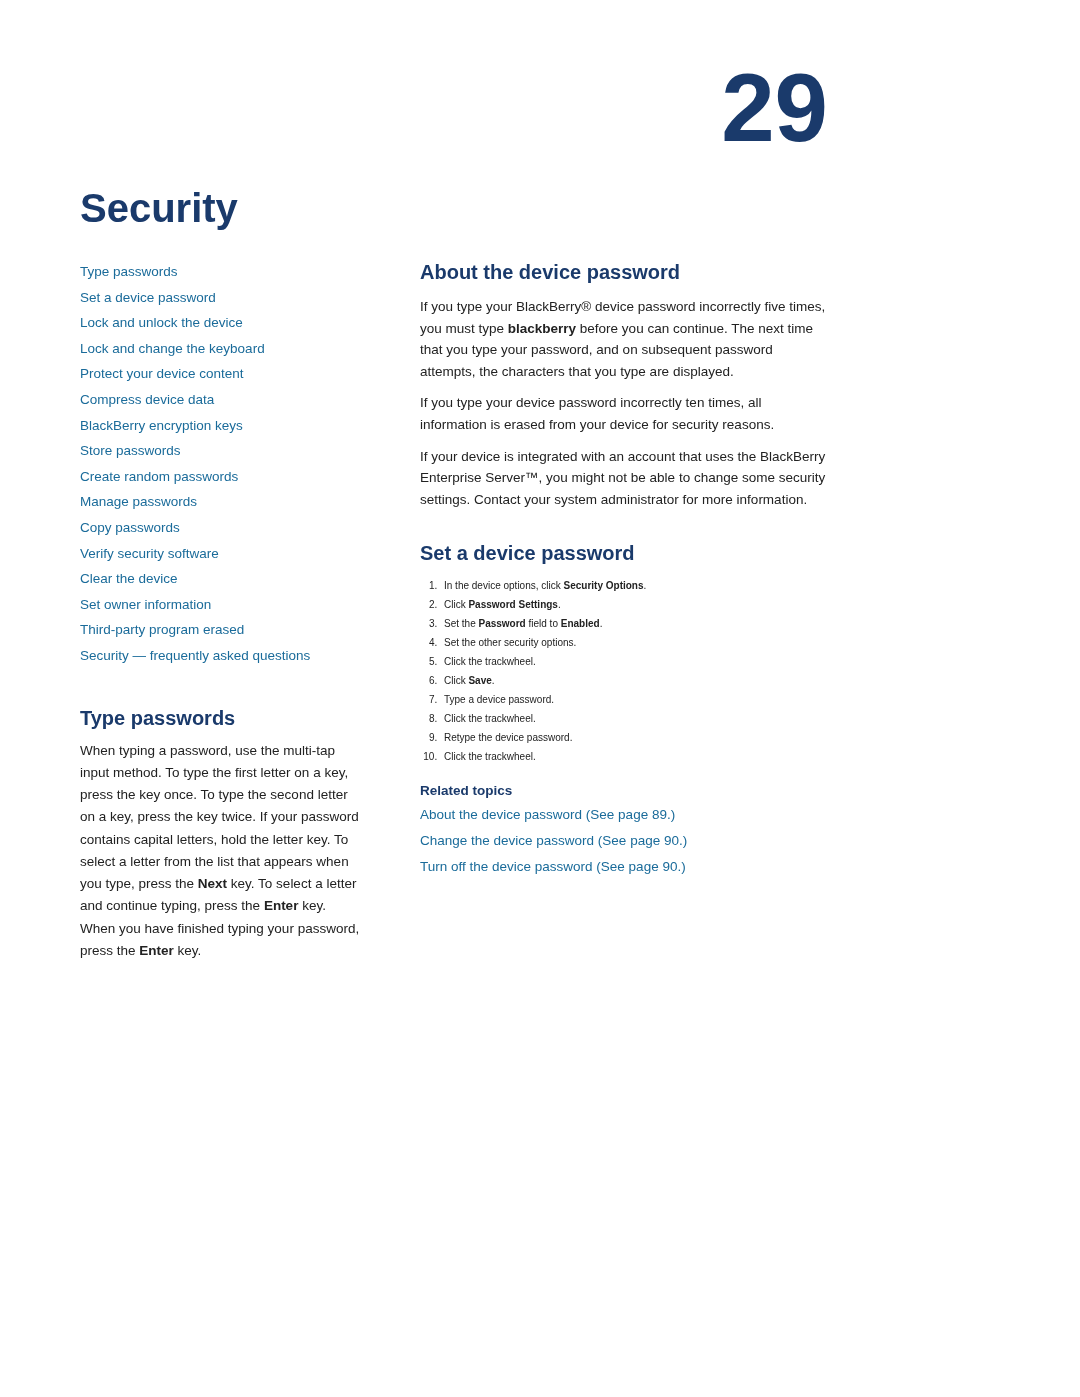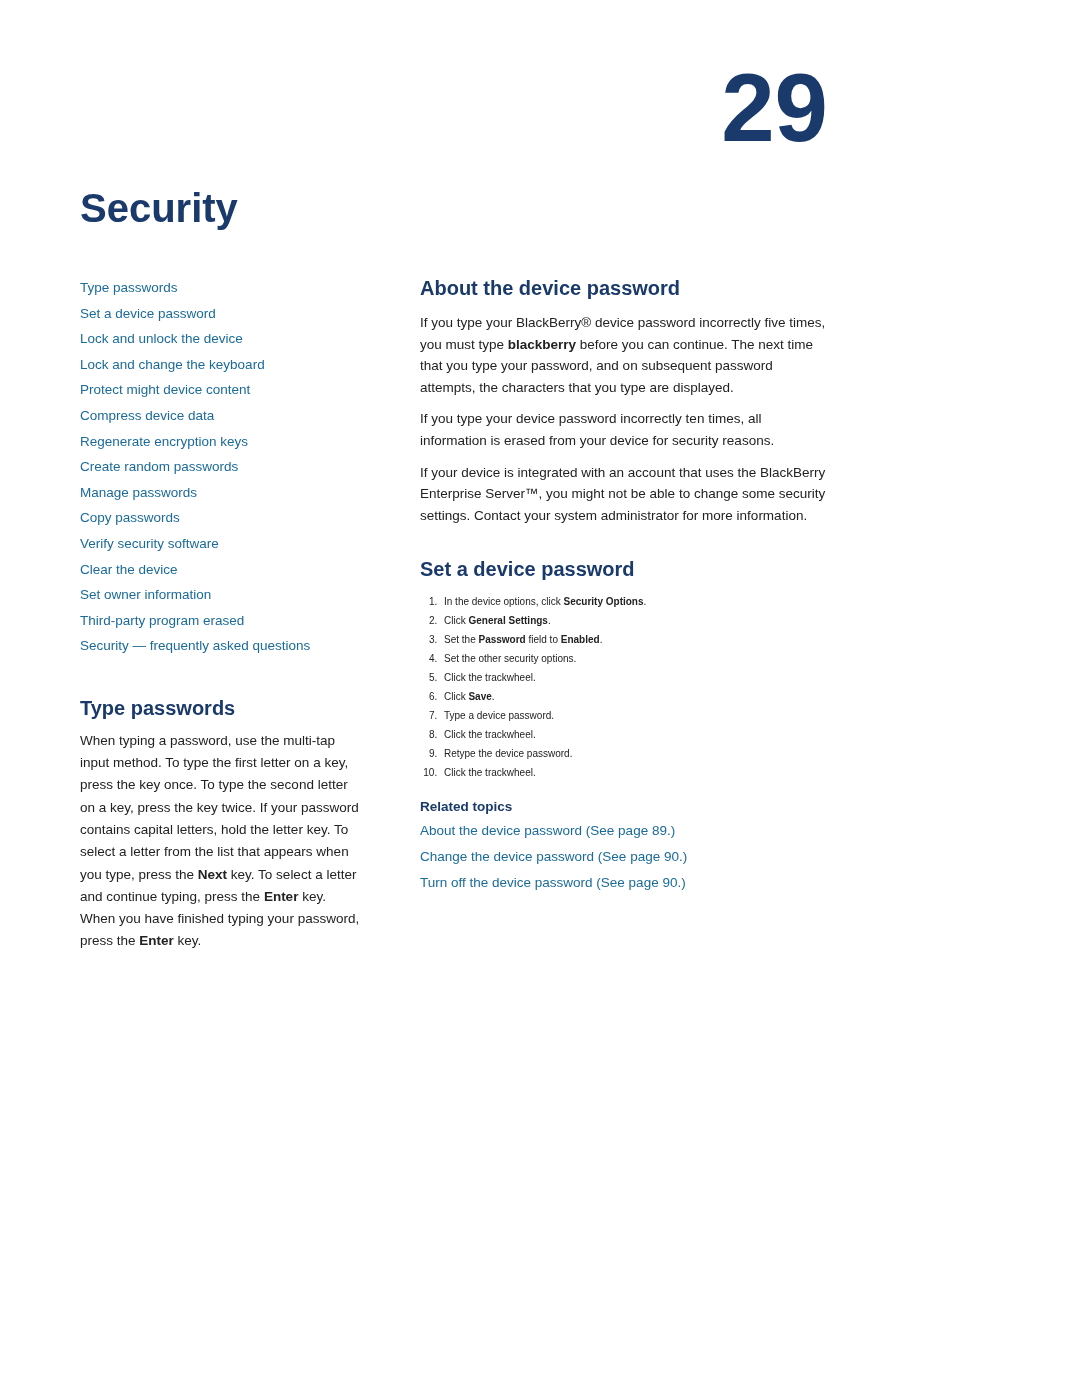--- a/index.html
+++ b/index.html
@@ -32,21 +32,21 @@
       text-align: right;
       line-height: 1;
       margin-bottom: 30px;
       margin-right: 0;
     }
 
     .page-title {
       font-size: 40px;
       font-weight: bold;
       color: #1a3a6b;
-      margin-bottom: 46px;
+      margin-bottom: 30px;
       border-bottom: none;
     }
 
     .content-area {
       display: flex;
       gap: 60px;
       margin-top: 10px;
     }
 
     .left-column {
@@ -164,23 +164,24 @@
 
   <div class="content-area">
 
     <div class="left-column">
 
       <ul class="toc-list">
         <li><a class="toc-link" href="#type-passwords">Type passwords</a></li>
         <li><a class="toc-link" href="#set-device-password">Set a device password</a></li>
         <li><a class="toc-link" href="#lock-unlock-device">Lock and unlock the device</a></li>
         <li><a class="toc-link" href="#lock-unlock-keyboard">Lock and change the keyboard</a></li>
-        <li><a class="toc-link" href="#protect-content">Protect might device content</a></li>
+        <li><a class="toc-link" href="#protect-content">Protect your device content</a></li>
         <li><a class="toc-link" href="#compress-data">Compress device data</a></li>
-        <li><a class="toc-link" href="#regenerate-keys">Regenerate encryption keys</a></li>
+        <li><a class="toc-link" href="#regenerate-keys">BlackBerry encryption keys</a></li>
+        <li><a class="toc-link" href="#store-passwords">Store passwords</a></li>
         <li><a class="toc-link" href="#create-random-passwords">Create random passwords</a></li>
         <li><a class="toc-link" href="#manage-passwords">Manage passwords</a></li>
         <li><a class="toc-link" href="#copy-passwords">Copy passwords</a></li>
         <li><a class="toc-link" href="#verify-security">Verify security software</a></li>
         <li><a class="toc-link" href="#clear-device">Clear the device</a></li>
         <li><a class="toc-link" href="#set-owner-info">Set owner information</a></li>
         <li><a class="toc-link" href="#third-party-control">Third-party program erased</a></li>
         <li><a class="toc-link" href="#security-faq">Security — frequently asked questions</a></li>
       </ul>
 
@@ -203,21 +204,21 @@
           </p>
           <p>If you type your device password incorrectly ten times, all information is erased from your device for security reasons.</p>
           <p>If your device is integrated with an account that uses the BlackBerry Enterprise Server™, you might not be able to change some security settings. Contact your system administrator for more information.</p>
         </div>
       </div>
 
       <div class="section-block" id="set-device-password">
         <h2 class="section-heading">Set a device password</h2>
         <ol class="steps-list">
           <li>In the device options, click <strong>Security Options</strong>.</li>
-          <li>Click <strong>General Settings</strong>.</li>
+          <li>Click <strong>Password Settings</strong>.</li>
           <li>Set the <strong>Password</strong> field to <strong>Enabled</strong>.</li>
           <li>Set the other security options.</li>
           <li>Click the trackwheel.</li>
           <li>Click <strong>Save</strong>.</li>
           <li>Type a device password.</li>
           <li>Click the trackwheel.</li>
           <li>Retype the device password.</li>
           <li>Click the trackwheel.</li>
         </ol>
 

